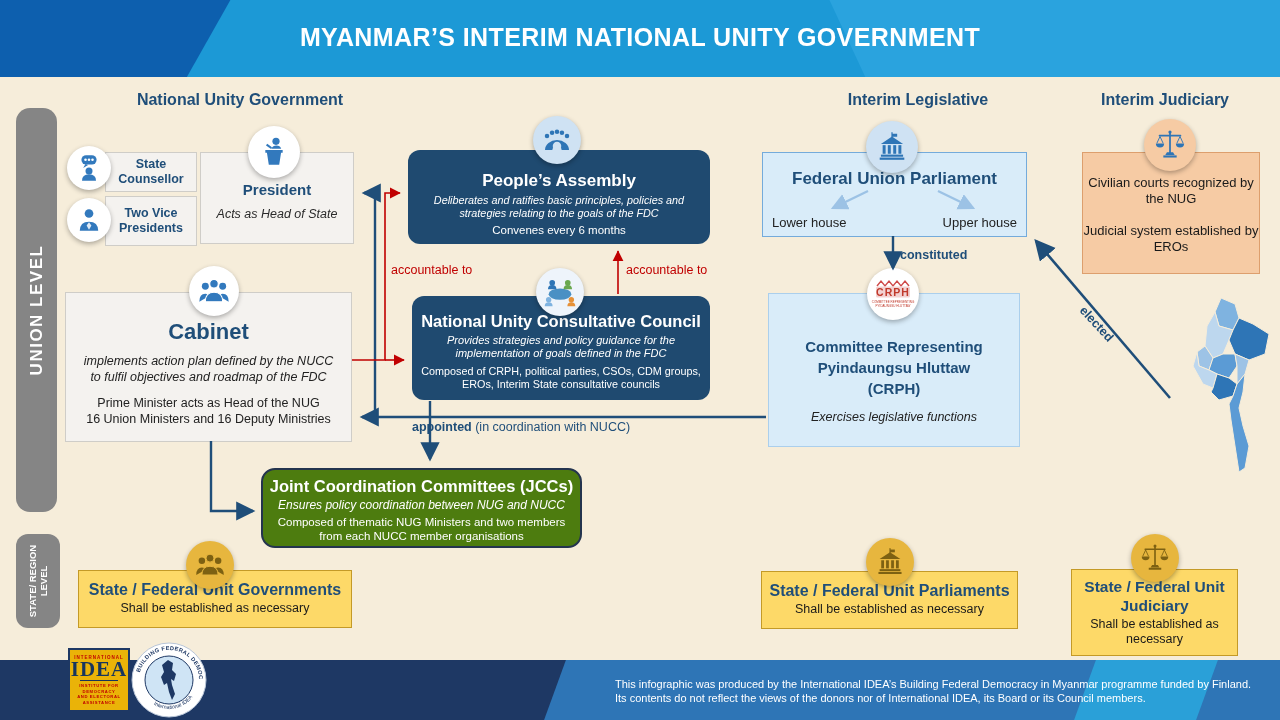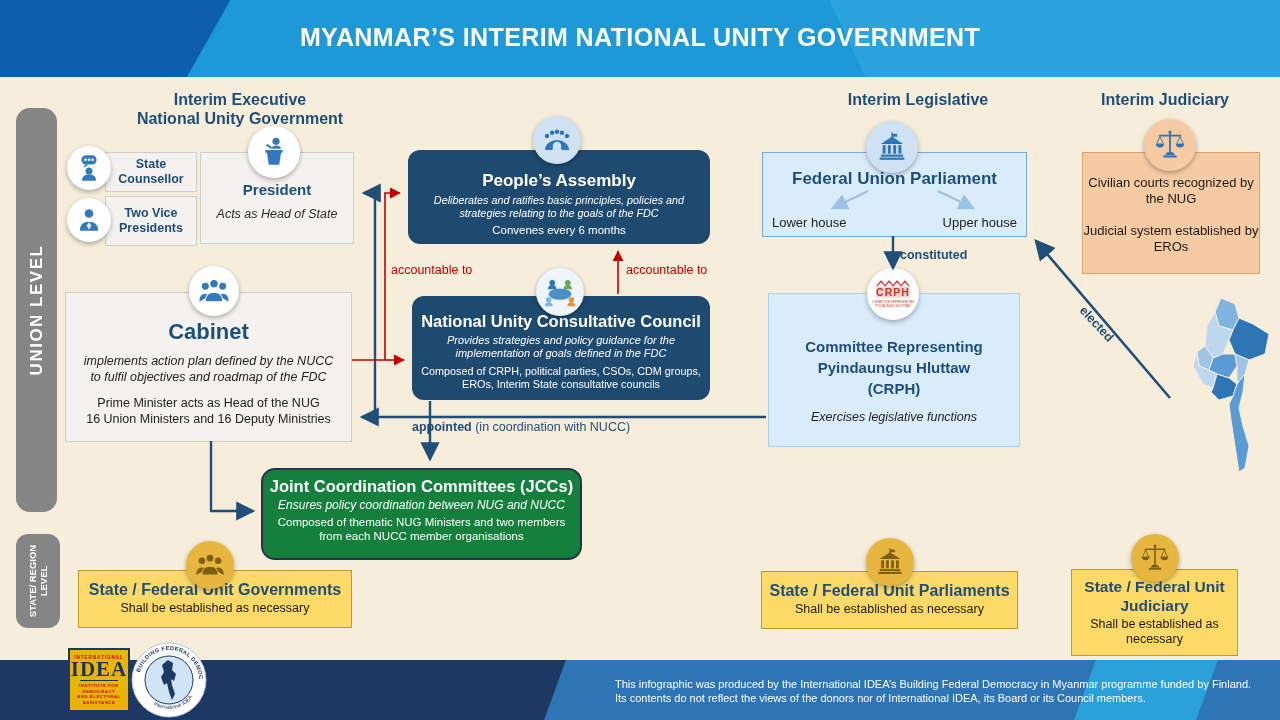--- a/index.html
+++ b/index.html
@@ -72,21 +72,21 @@
   .box-jud{left:1082px;top:152px;width:176px;height:120px;background:#f6cba4;border:1px solid #dd9f6d;
       text-align:center;color:#1a1a1a;font-size:13px;line-height:16px}
   .jud-p1{margin-top:22px}
   .jud-p2{margin-top:16px}
 
   .box-pom{left:1164px;top:403px;width:95px;height:69px;background:#d9eaf8;border:1px solid #9cc3e4;
       text-align:center;z-index:1}
   .pom-label{margin-top:25px;color:#1f4e79;font-weight:bold;font-size:13.5px;line-height:17px}
   .map-big{position:absolute;left:1183px;top:296px;width:92px;height:180px;z-index:2}
 
-  .box-jcc{left:261px;top:468px;width:321px;height:92px;background:#15803d;border:2px solid #24344e;
+  .box-jcc{left:261px;top:468px;width:321px;height:80px;background:#4d7c0f;border:2px solid #24344e;
       border-radius:14px;color:#fff;text-align:center;box-sizing:border-box}
   .jcc-title{margin-top:7px;font-size:16.5px;font-weight:bold}
   .jcc-desc{margin-top:2px;font-size:12px;font-style:italic}
   .jcc-comp{margin-top:3px;font-size:11.5px;line-height:14px;padding:0 10px}
 
   .box-sg{left:78px;top:570px;width:274px;height:58px}
   .box-sp{left:761px;top:571px;width:257px;height:58px}
   .box-sj{left:1071px;top:569px;width:167px;height:87px}
   .gold-title{margin-top:9px;color:#1f4e79;font-weight:bold;font-size:16px;line-height:19px}
   .gold-title-sm{margin-top:7px;color:#1f4e79;font-weight:bold;font-size:15.5px;line-height:19px;padding:0 8px}
@@ -137,21 +137,20 @@
     <div class="vtxt">UNION LEVEL</div>
   </div>
   <div class="pill pill-state">
     <div class="rot">
       <div>STATE/ REGION</div>
       <div>LEVEL</div>
     </div>
   </div>
 
   <div class="colhdr hdr-exec">
-    <div>Interim  Executive</div>
     <div>National Unity Government</div>
   </div>
   <div class="colhdr hdr-leg">Interim  Legislative</div>
   <div class="colhdr hdr-jud">Interim  Judiciary</div>
 
   <div class="lightbox box-sc">
     <span>State Counsellor</span>
   </div>
   <div class="lightbox box-vp">
     <span>Two Vice Presidents</span>

